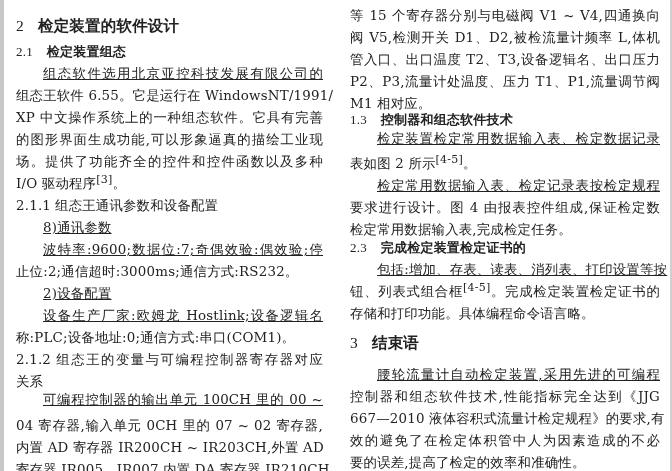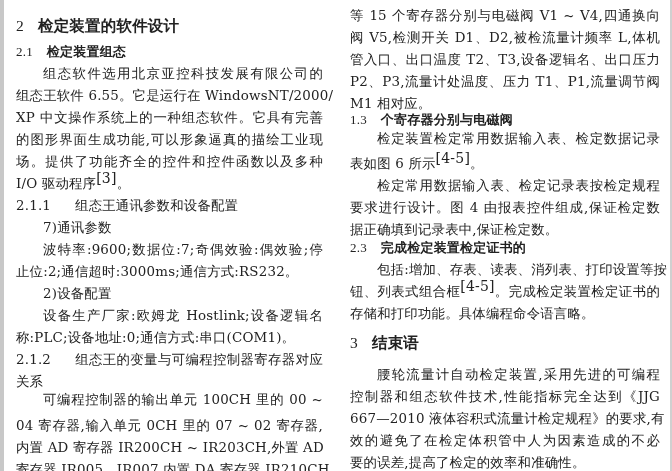--- a/index.html
+++ b/index.html
@@ -14,76 +14,76 @@
   .col { position: absolute; top: 0; }
   .col-left { left: 16px; width: 307px; }
   .col-right { left: 350px; width: 310px; }
   .line {
     position: absolute; left: 0; right: 0;
     font-size: 13.4px; line-height: 22px; height: 22px;
     white-space: nowrap; text-align: justify; text-align-last: justify;
     letter-spacing: 0.2px;
   }
   .line.last { text-align-last: left; }
-  .indent { padding-left: 27px; }
+  .indent { padding-left: 27px; text-decoration: underline; }
   .h1 {
     font-family: "DejaVu Sans", "Liberation Sans", sans-serif;
     font-size: 15.5px; font-weight: bold; text-align-last: left;
   }
   .h1 .num, .h2 .num { font-family: "Liberation Serif", serif; font-weight: normal; margin-right: 14px; }
   .h2 {
     font-family: "DejaVu Sans", "Liberation Sans", sans-serif;
     font-size: 13px; font-weight: bold; text-align-last: left;
   }
   .h3 { text-align-last: left; }
-  .h3 .num { margin-right: 24px; }
-  sup { font-size: 14px; vertical-align: 5px; line-height: 0; }
+  .h3 .num { margin-right: 4px; }
+  sup { font-size: 11px; vertical-align: 5px; line-height: 0; }
 </style>
 </head>
 <body>
 
 <div class="left-bar"></div>
 <div class="right-bar"></div>
 
 <div class="col col-left">
   <div class="line h1" style="top:13px;height:26px;line-height:26px"><span class="num">2</span><span>检定装置的软件设计</span></div>
   <div class="line h2" style="top:41px"><span class="num">2.1</span><span>检定装置组态</span></div>
   <div class="line indent" style="top:63px">组态软件选用北京亚控科技发展有限公司的</div>
-  <div class="line" style="top:85px">组态王软件 6.55。它是运行在 WindowsNT/2000/</div>
+  <div class="line" style="top:85px">组态王软件 6.55。它是运行在 WindowsNT/1991/</div>
   <div class="line" style="top:107px">XP 中文操作系统上的一种组态软件。它具有完善</div>
   <div class="line" style="top:129px">的图形界面生成功能,可以形象逼真的描绘工业现</div>
   <div class="line" style="top:151px">场。提供了功能齐全的控件和控件函数以及多种</div>
   <div class="line last" style="top:173px"><span>I/O 驱动程序</span><sup>[3]</sup><span>。</span></div>
   <div class="line h3" style="top:195px"><span class="num">2.1.1</span><span>组态王通讯参数和设备配置</span></div>
-  <div class="line indent last" style="top:217px">7)通讯参数</div>
+  <div class="line indent last" style="top:217px">8)通讯参数</div>
   <div class="line indent" style="top:239px">波特率:9600;数据位:7;奇偶效验:偶效验;停</div>
   <div class="line last" style="top:261px">止位:2;通信超时:3000ms;通信方式:RS232。</div>
   <div class="line indent last" style="top:283px">2)设备配置</div>
   <div class="line indent" style="top:305px">设备生产厂家:欧姆龙 Hostlink;设备逻辑名</div>
   <div class="line last" style="top:327px">称:PLC;设备地址:0;通信方式:串口(COM1)。</div>
   <div class="line h3" style="top:349px;text-align-last:justify"><span class="num">2.1.2</span><span>组态王的变量与可编程控制器寄存器对应</span></div>
   <div class="line last" style="top:371px">关系</div>
   <div class="line indent" style="top:389px">可编程控制器的输出单元 100CH 里的 00 ~</div>
   <div class="line" style="top:415px">04 寄存器,输入单元 0CH 里的 07 ~ 02 寄存器,</div>
   <div class="line" style="top:437px">内置 AD 寄存器 IR200CH ~ IR203CH,外置 AD</div>
   <div class="line" style="top:459px">寄存器 IR005、IR007,内置 DA 寄存器 IR210CH</div>
 </div>
 
 <div class="col col-right">
   <div class="line" style="top:5px">等 15 个寄存器分别与电磁阀 V1 ~ V4,四通换向</div>
   <div class="line" style="top:27px">阀 V5,检测开关 D1、D2,被检流量计频率 L,体机</div>
   <div class="line" style="top:49px">管入口、出口温度 T2、T3,设备逻辑名、出口压力</div>
   <div class="line" style="top:71px">P2、P3,流量计处温度、压力 T1、P1,流量调节阀</div>
   <div class="line last" style="top:93px">M1 相对应。</div>
-  <div class="line h2" style="top:109px"><span class="num">1.3</span><span>个寄存器分别与电磁阀</span></div>
+  <div class="line h2" style="top:109px"><span class="num">1.3</span><span>控制器和组态软件技术</span></div>
   <div class="line indent" style="top:128px">检定装置检定常用数据输入表、检定数据记录</div>
-  <div class="line last" style="top:153px"><span>表如图 6 所示</span><sup>[4-5]</sup><span>。</span></div>
+  <div class="line last" style="top:153px"><span>表如图 2 所示</span><sup>[4-5]</sup><span>。</span></div>
   <div class="line indent" style="top:175px">检定常用数据输入表、检定记录表按检定规程</div>
   <div class="line" style="top:197px">要求进行设计。图 4 由报表控件组成,保证检定数</div>
-  <div class="line last" style="top:219px">据正确填到记录表中,保证检定数。</div>
+  <div class="line last" style="top:219px">检定常用数据输入表,完成检定任务。</div>
   <div class="line h2" style="top:237px"><span class="num">2.3</span><span>完成检定装置检定证书的</span></div>
   <div class="line indent" style="top:259px">包括:增加、存表、读表、消列表、打印设置等按</div>
   <div class="line" style="top:281px"><span>钮、列表式组合框</span><sup>[4-5]</sup><span>。完成检定装置检定证书的</span></div>
   <div class="line last" style="top:303px">存储和打印功能。具体编程命令语言略。</div>
   <div class="line h1" style="top:330px;height:26px;line-height:26px"><span class="num">3</span><span>结束语</span></div>
   <div class="line indent" style="top:364px">腰轮流量计自动检定装置,采用先进的可编程</div>
   <div class="line" style="top:386px">控制器和组态软件技术,性能指标完全达到《JJG</div>
   <div class="line" style="top:408px">667—2010 液体容积式流量计检定规程》的要求,有</div>
   <div class="line" style="top:430px">效的避免了在检定体积管中人为因素造成的不必</div>
   <div class="line last" style="top:452px">要的误差,提高了检定的效率和准确性。</div>

